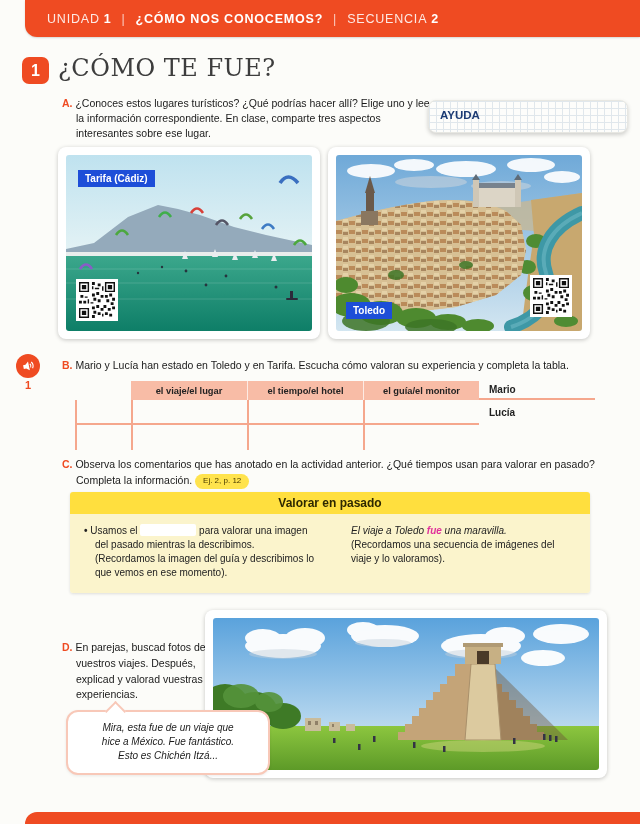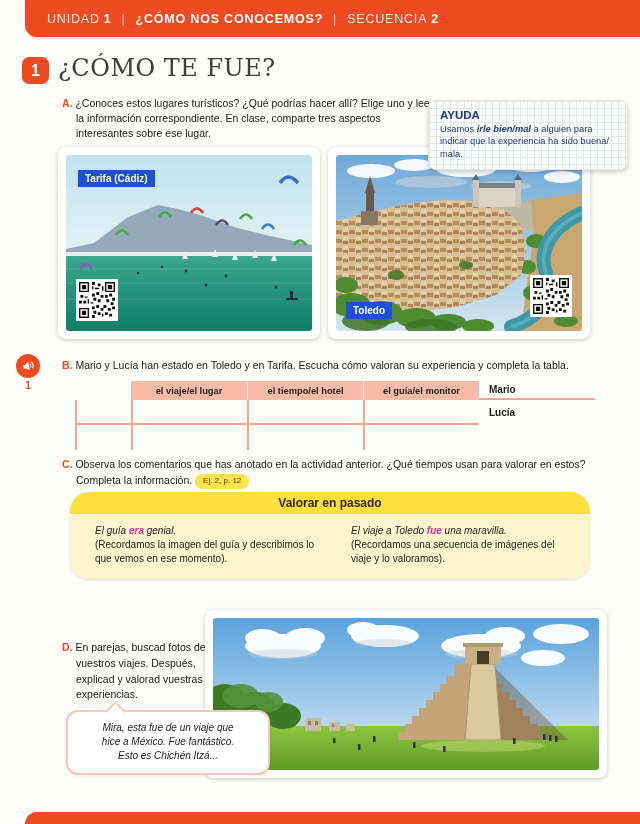--- a/index.html
+++ b/index.html
@@ -69,21 +69,21 @@
   .listen-table { position:absolute; left:75px; top:381px; width:520px;
     display:grid; grid-template-columns:56px repeat(4,1fr); grid-template-rows:19px 25px 25px; }
   .lt-head { background:#F8BCA6; font-weight:bold; font-size:9.3px; display:flex;
     align-items:center; justify-content:center; color:#222; border-left:1px solid rgba(255,255,255,.7); }
   .lt-head:nth-child(2){ border-left:none; }
   .lt-rowlabel { font-weight:bold; font-size:10px; display:flex; align-items:center; padding-left:10px; color:#222; }
   .lt-cell { border-left:2px solid #F5A78D; }
   .row1 { border-bottom:2px solid #F5A78D; }
 
   
-  .grammar-box { position:absolute; left:70px; top:492px; width:520px; border-radius:20px;
+  .grammar-box { position:absolute; left:70px; top:492px; width:520px; border-radius:3px;
     overflow:hidden; box-shadow:0 1px 3px rgba(0,0,0,.12); }
   .grammar-head { background:#FFDF3E; text-align:center; font-weight:bold; font-size:12px;
     color:#2e2800; padding:4px 0; }
   .grammar-body { background:#FBF4CC; display:flex; gap:20px; padding:10px 14px 13px; }
   .gcol { flex:1; font-size:10px; line-height:1.4; color:#222; }
   .bline { padding-left:11px; text-indent:-11px; }
   .bline::before { content:"•  "; font-weight:bold; }
   .gex,.gnote { padding-left:11px; }
   .example { font-style:italic; }
   .hl { color:#E0309B; font-weight:bold; font-style:italic; }
@@ -136,21 +136,20 @@
     <span class="hb-num">2</span>
   </div>
 
   <div class="section-num">1</div>
   <div class="section-title">¿CÓMO TE FUE?</div>
 
   <p class="act" id="act-a"><span class="act-letter">A.</span> <span>¿Conoces estos lugares turísticos? ¿Qué podrías hacer allí? Elige uno y lee la información correspondiente. En clase, comparte tres aspectos interesantes sobre ese lugar.</span></p>
 
   <div class="ayuda">
     <div class="ayuda-title">AYUDA</div>
-    <p class="ayuda-text"><span>Usamos </span><i>irle bien/mal</i><span> a alguien para indicar que la experiencia ha sido buena/ mala.</span></p>
   </div>
 
   <div class="photo-card" id="card-tarifa">
     <div class="photo">
       <svg class="scene" viewBox="0 0 246 176" preserveAspectRatio="none">
         <defs>
           <linearGradient id="tsky" x1="0" y1="0" x2="0" y2="1">
               <stop offset="0" stop-color="#BFE2EF"></stop>
               <stop offset="1" stop-color="#E5F3F5"></stop>
             </linearGradient>
@@ -307,27 +306,27 @@
     <div class="lt-cell row1"></div>
     <div class="lt-cell row1"></div>
     <div class="lt-cell row1"></div>
     <div class="lt-rowlabel">Lucía</div>
     <div class="lt-cell"></div>
     <div class="lt-cell"></div>
     <div class="lt-cell"></div>
     <div class="lt-cell"></div>
   </div>
 
-  <p class="act" id="act-c"><span class="act-letter">C.</span> <span>Observa los comentarios que has anotado en la actividad anterior. ¿Qué tiempos usan para valorar en estos? Completa la información.</span> <span class="ref-badge">Ej. 2, p. 12</span></p>
+  <p class="act" id="act-c"><span class="act-letter">C.</span> <span>Observa los comentarios que has anotado en la actividad anterior. ¿Qué tiempos usan para valorar en pasado? Completa la información.</span> <span class="ref-badge">Ej. 2, p. 12</span></p>
 
   <div class="grammar-box">
     <div class="grammar-head">Valorar en pasado</div>
     <div class="grammar-body">
       <div class="gcol">
-        <p class="gex"><span class="example">El guía </span><span class="hl">era</span><span class="example"> genial.</span></p>
+        <p class="bline"><span>Usamos el </span><span class="blank"></span><span> para valorar una imagen del pasado mientras la describimos.</span></p>
         <p class="gnote">(Recordamos la imagen del guía y describimos lo que vemos en ese momento).</p>
       </div>
       <div class="gcol">
         <p class="gex"><span class="example">El viaje a Toledo </span><span class="hl">fue</span><span class="example"> una maravilla.</span></p>
         <p class="gnote">(Recordamos una secuencia de imágenes del viaje y lo valoramos).</p>
       </div>
     </div>
   </div>
 
   <p class="act" id="act-d"><span class="act-letter">D.</span> <span>En parejas, buscad fotos de vuestros viajes. Después, explicad y valorad vuestras experiencias.</span></p>

